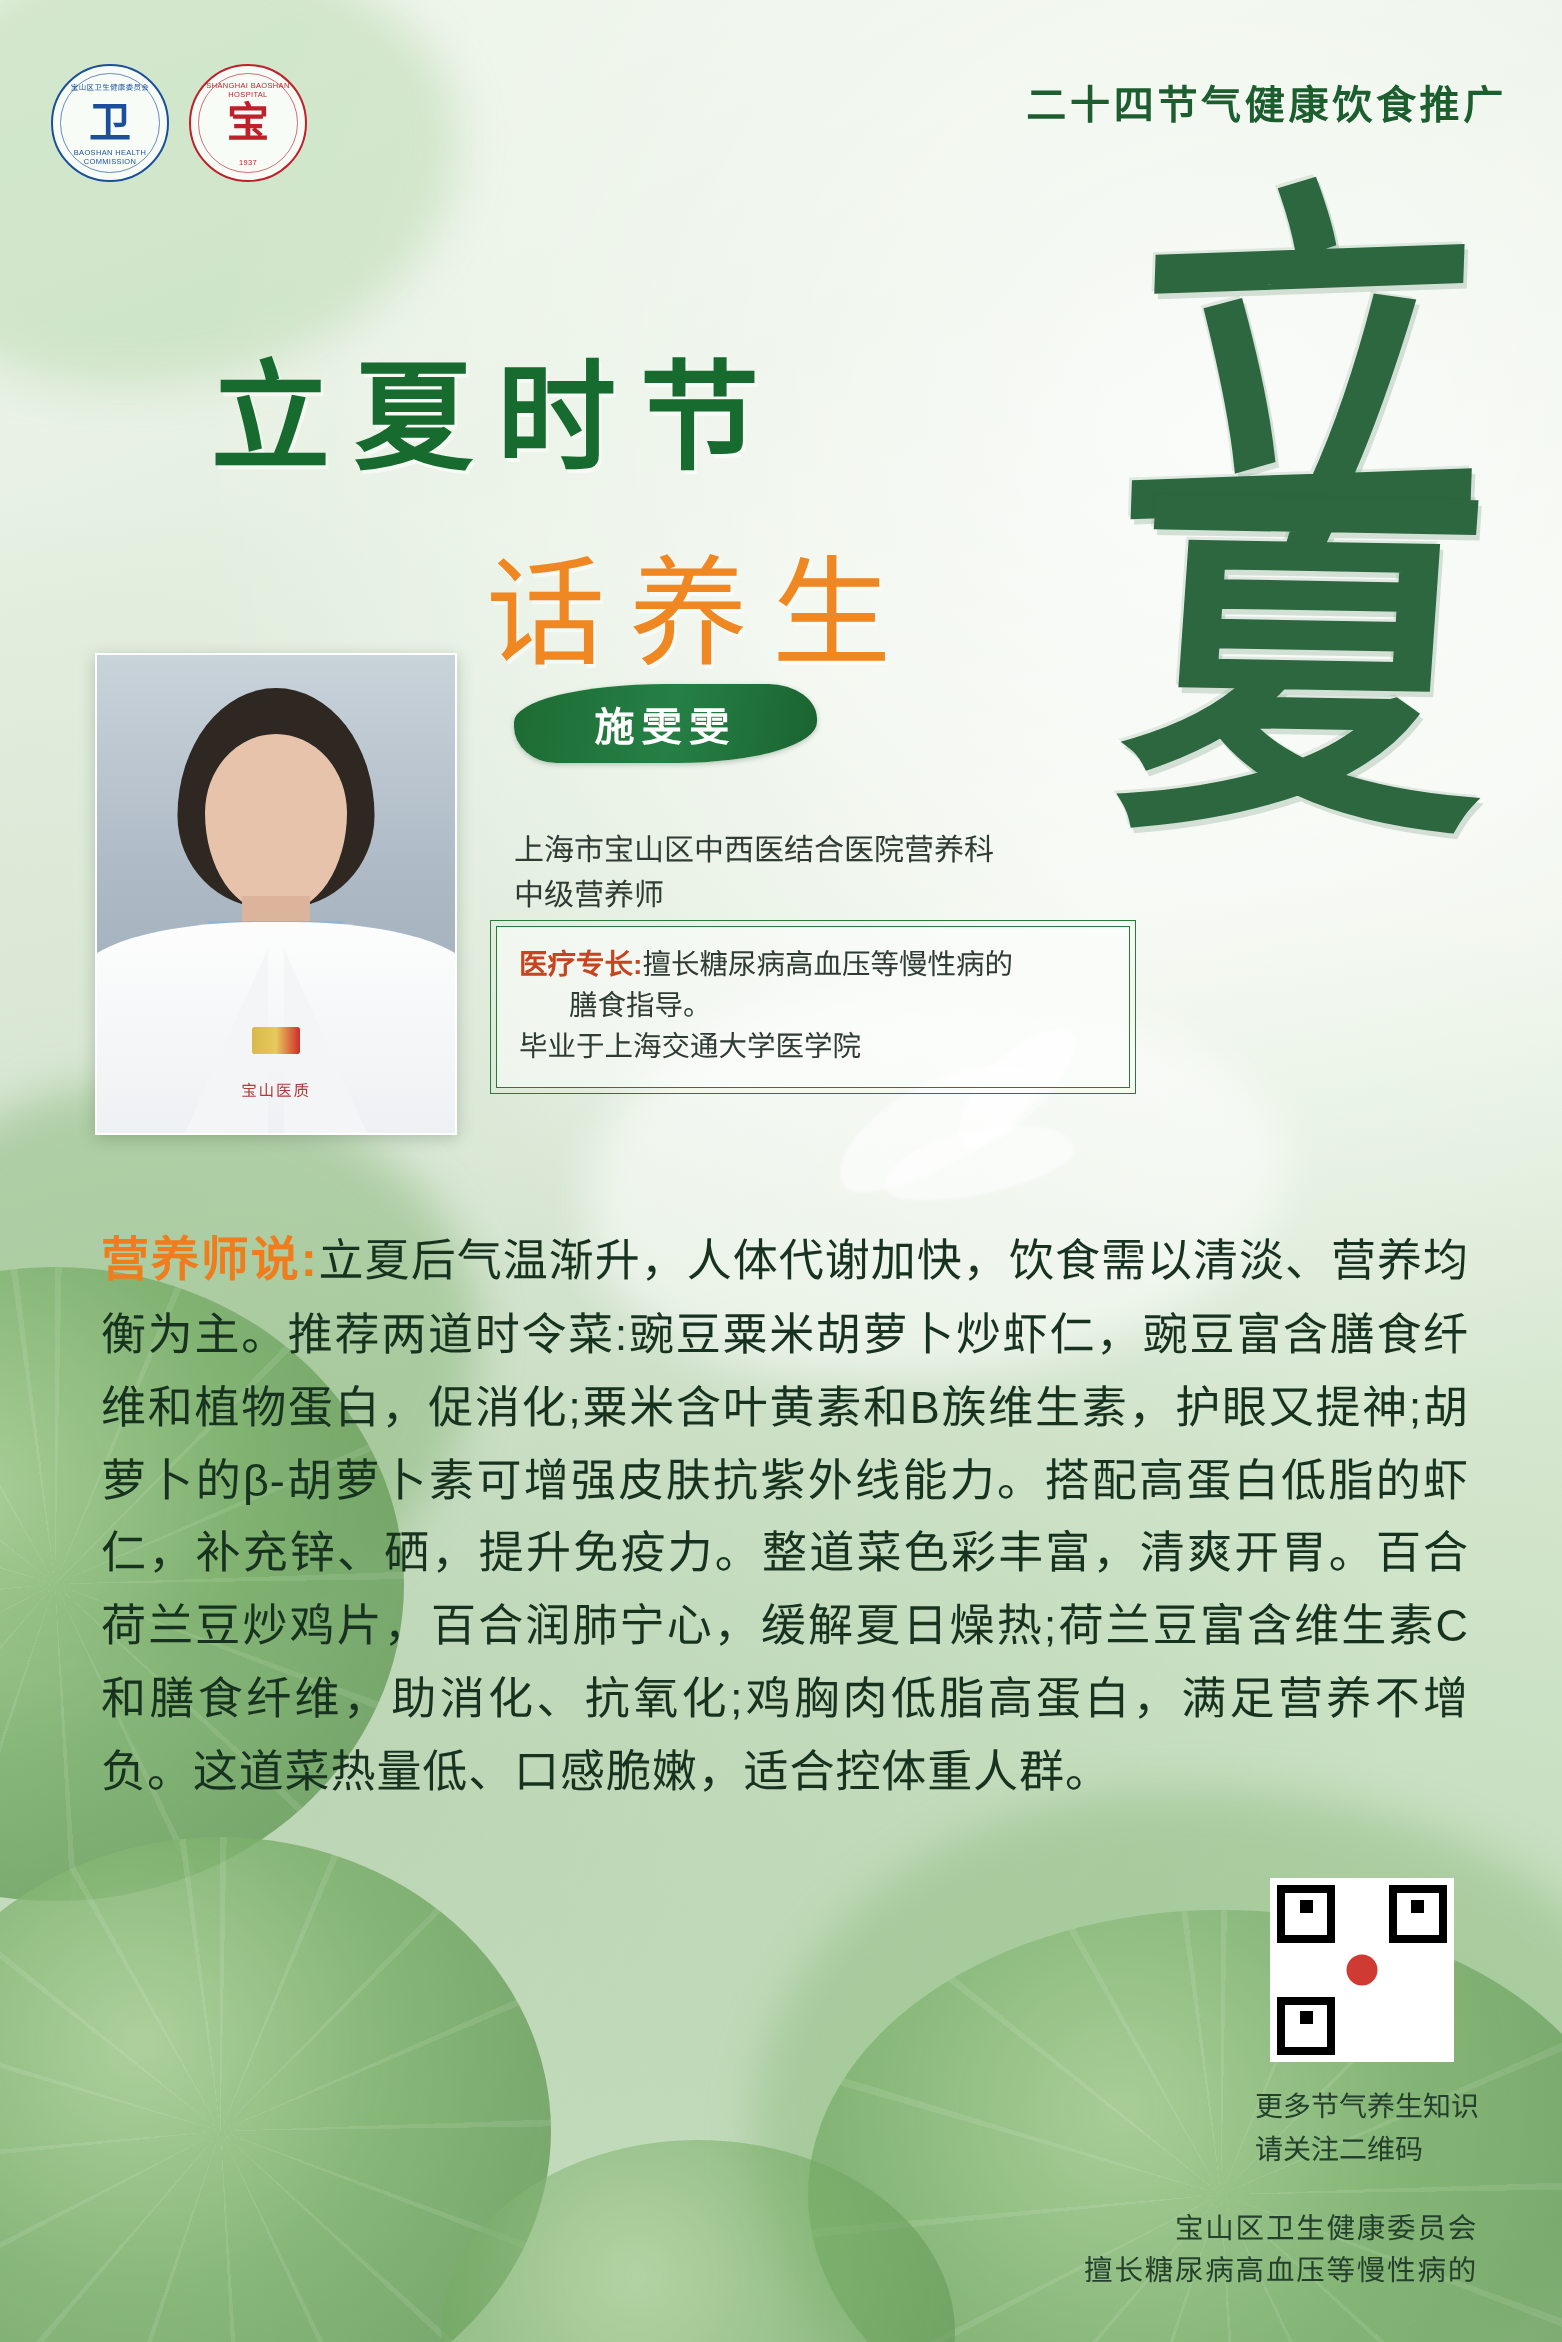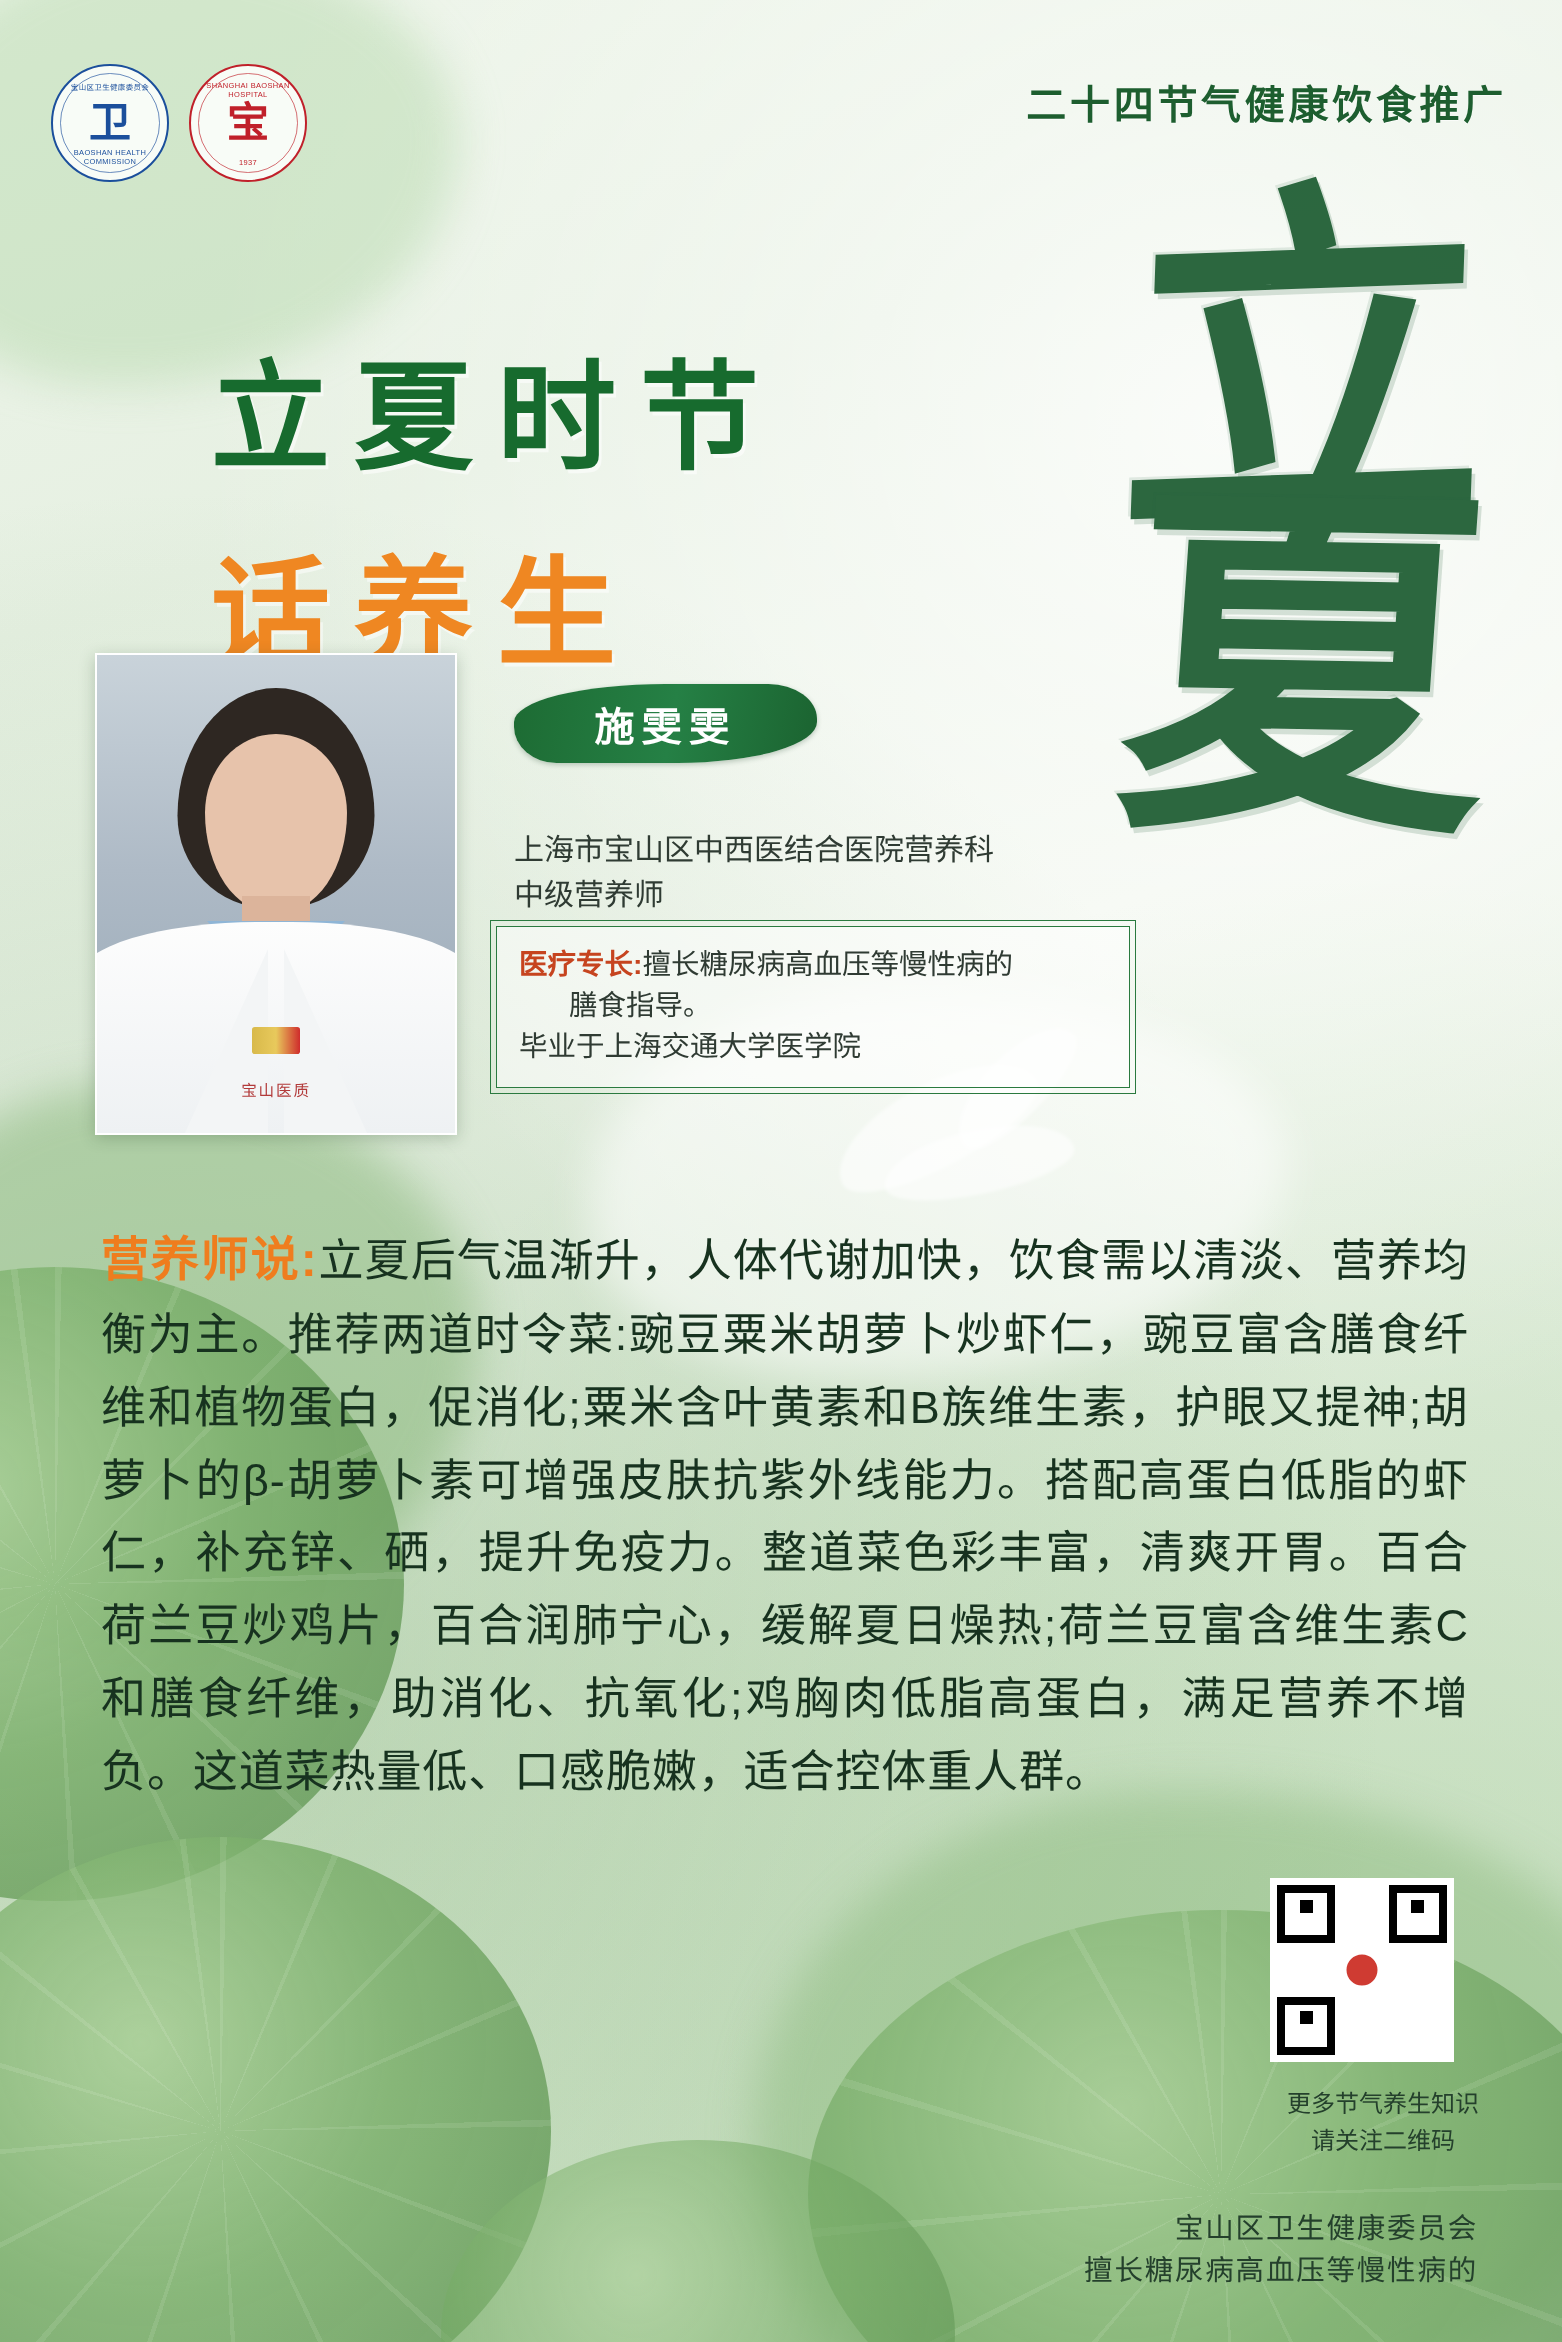--- a/index.html
+++ b/index.html
@@ -153,23 +153,24 @@
   .title-line1 {
     font-size: 119px;
     color: #176b2e;
     font-weight: bold;
     letter-spacing: 24px;
     font-family: "DejaVu Serif", "Liberation Serif", serif;
     text-shadow: 2.8px 3.7px 0 rgba(255,255,255,0.55);
   }
   .title-line2 {
     margin-top: 24px;
+    margin-left: 275px;
     font-size: 119px;
     color: #ef8722;
-    font-weight: bold;
+    font-weight: normal;
     letter-spacing: 24px;
     font-family: "DejaVu Serif", "Liberation Serif", serif;
     text-shadow: 2.8px 3.7px 0 rgba(255,255,255,0.5);
   }
 
   
   .portrait {
     position: absolute;
     left: 95px;
     top: 653px;
@@ -368,22 +369,22 @@
     transform: translate(-50%,-50%);
     width: 31px; height: 31px;
     border-radius: 50%;
     background: #cf3b32;
     border: 3.7px solid #fff;
   }
   .qr-caption {
     position: absolute;
     right: 83px;
     top: 2085px;
-    text-align: center;
-    font-size: 24px;
+    text-align: left;
+    font-size: 28px;
     line-height: 1.55;
     color: #24402c;
   }
 
   .footer {
     position: absolute;
     right: 84px;
     bottom: 51px;
     text-align: right;
     font-size: 28.5px;

